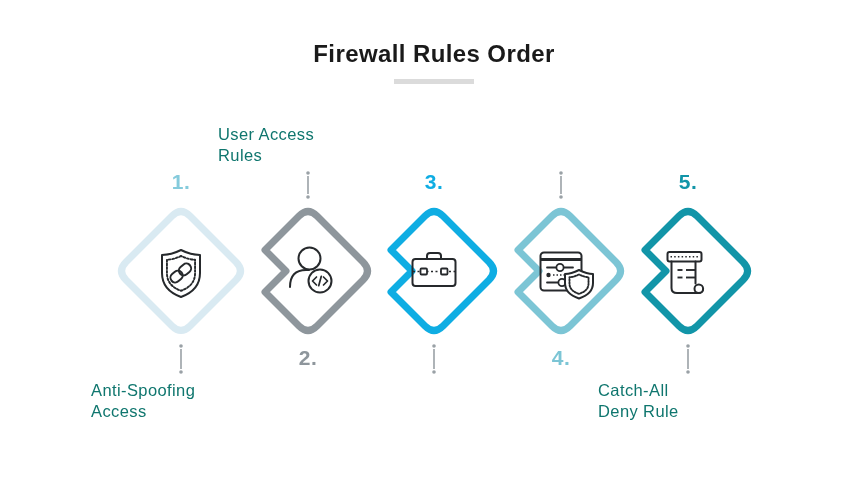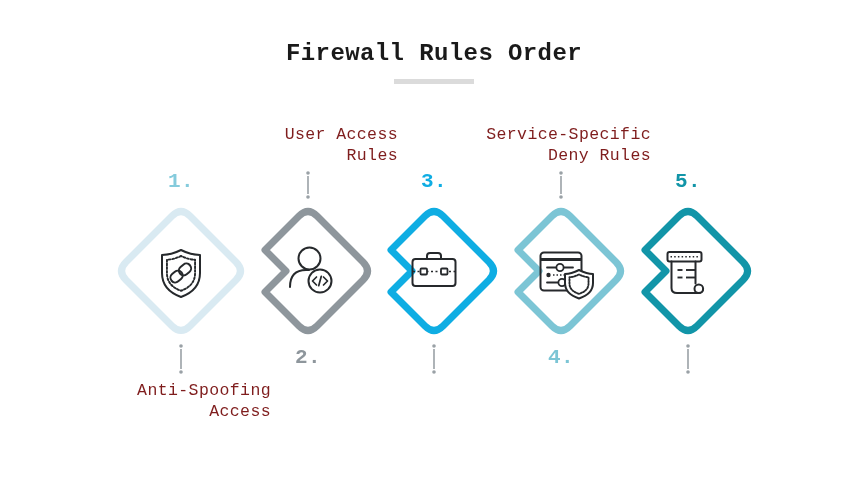--- a/index.html
+++ b/index.html
@@ -2,21 +2,21 @@
 <html><head>
 <meta charset="utf-8">
 <style>
   html, body { margin: 0; padding: 0; background: #ffffff; }
   .canvas {
     position: relative;
     width: 868px;
     height: 440px;
     background: #ffffff;
     overflow: hidden;
-    font-family: Liberation Mono, monospace;
+    font-family: Liberation Sans, sans-serif;
   }
   .title {
     position: absolute;
     top: 40px; left: 0;
     width: 868px;
     text-align: center;
     font-size: 24px;
     font-weight: 700;
     letter-spacing: 0.4px;
     color: #1a1a1a;
@@ -45,26 +45,26 @@
     text-align: center;
     font-size: 21px;
     font-weight: 700;
     letter-spacing: 0.5px;
   }
   .num.top { top: 170px; }
   .num.bottom { top: 346px; }
   .label {
     position: absolute;
     width: 180px;
-    text-align: right;
+    text-align: left;
     font-size: 16.5px;
     line-height: 21px;
     font-weight: 500;
     letter-spacing: 0.4px;
-    color: #7f1d1d;
+    color: #0f766e;
     white-space: pre-line;
   }
   .label.top { top: 124px; }
   .label.bottom { top: 380px; }
 </style>
 </head>
 <body>
 
 <div class="canvas">
 
@@ -161,16 +161,16 @@
   <div class="num top" style="left: 141px; color: rgb(133, 203, 220);">1.</div>
   <div class="num bottom" style="left: 268px; color: rgb(142, 150, 156);">2.</div>
   <div class="num top" style="left: 394px; color: rgb(15, 173, 227);">3.</div>
   <div class="num bottom" style="left: 521px; color: rgb(124, 197, 213);">4.</div>
   <div class="num top" style="left: 648px; color: rgb(18, 149, 168);">5.</div>
 
   <div class="label bottom" style="left:91px">Anti-Spoofing
 Access</div>
   <div class="label top" style="left:218px">User Access
 Rules</div>
-  <div class="label top" style="left:471px">Service-Specific
-Deny Rules</div>
+  <div class="label bottom" style="left:598px">Catch-All
+Deny Rule</div>
 
 </div>
 
 </body></html>

